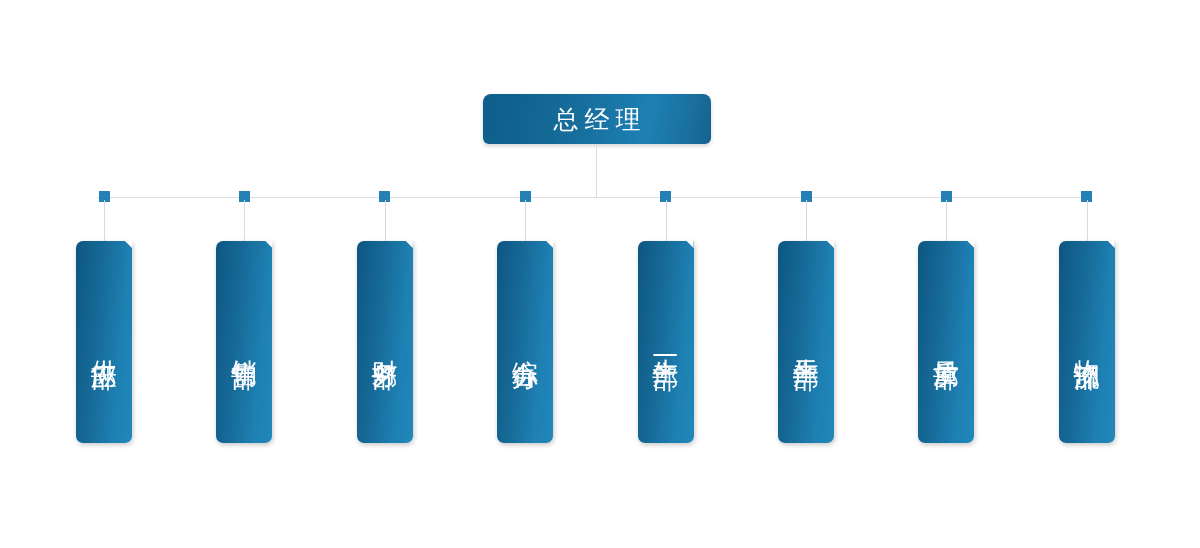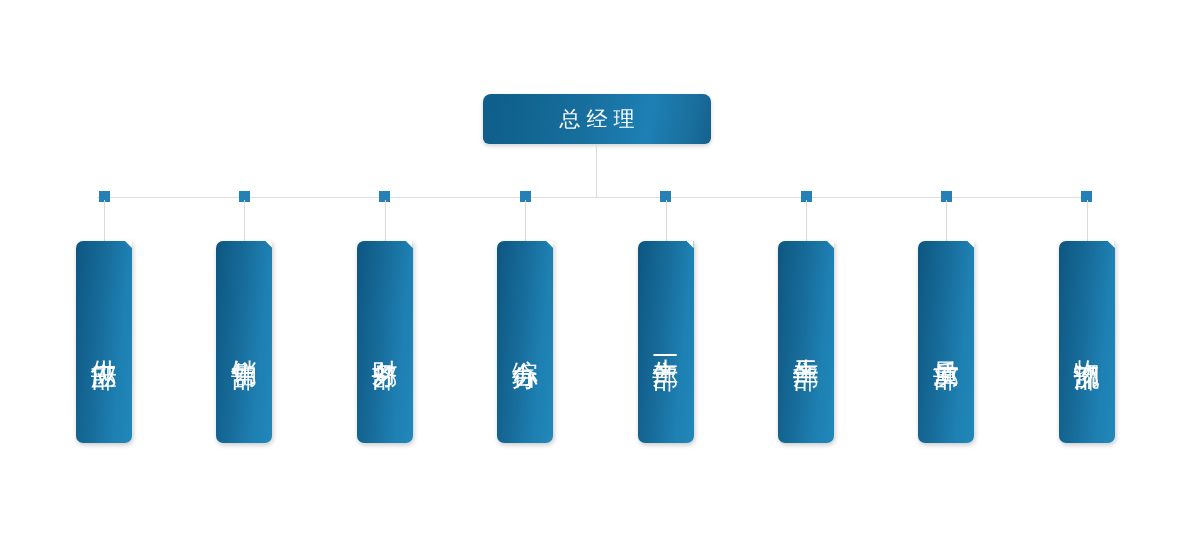--- a/index.html
+++ b/index.html
@@ -35,21 +35,21 @@
                 #1d80b4 72%,
                 #1a6f9d 90%,
                 #14618e 100%);
     box-shadow: 0 2px 4px rgba(0, 0, 0, 0.18);
     display: flex;
     align-items: center;
     justify-content: center;
   }
   .root-label {
     color: #ffffff;
-    font-size: 21px;
+    font-size: 25px;
     letter-spacing: 6px;
     text-indent: 6px;
     line-height: 1;
     white-space: nowrap;
   }
 
   
   .trunk-line {
     position: absolute;
     left: 596px;

